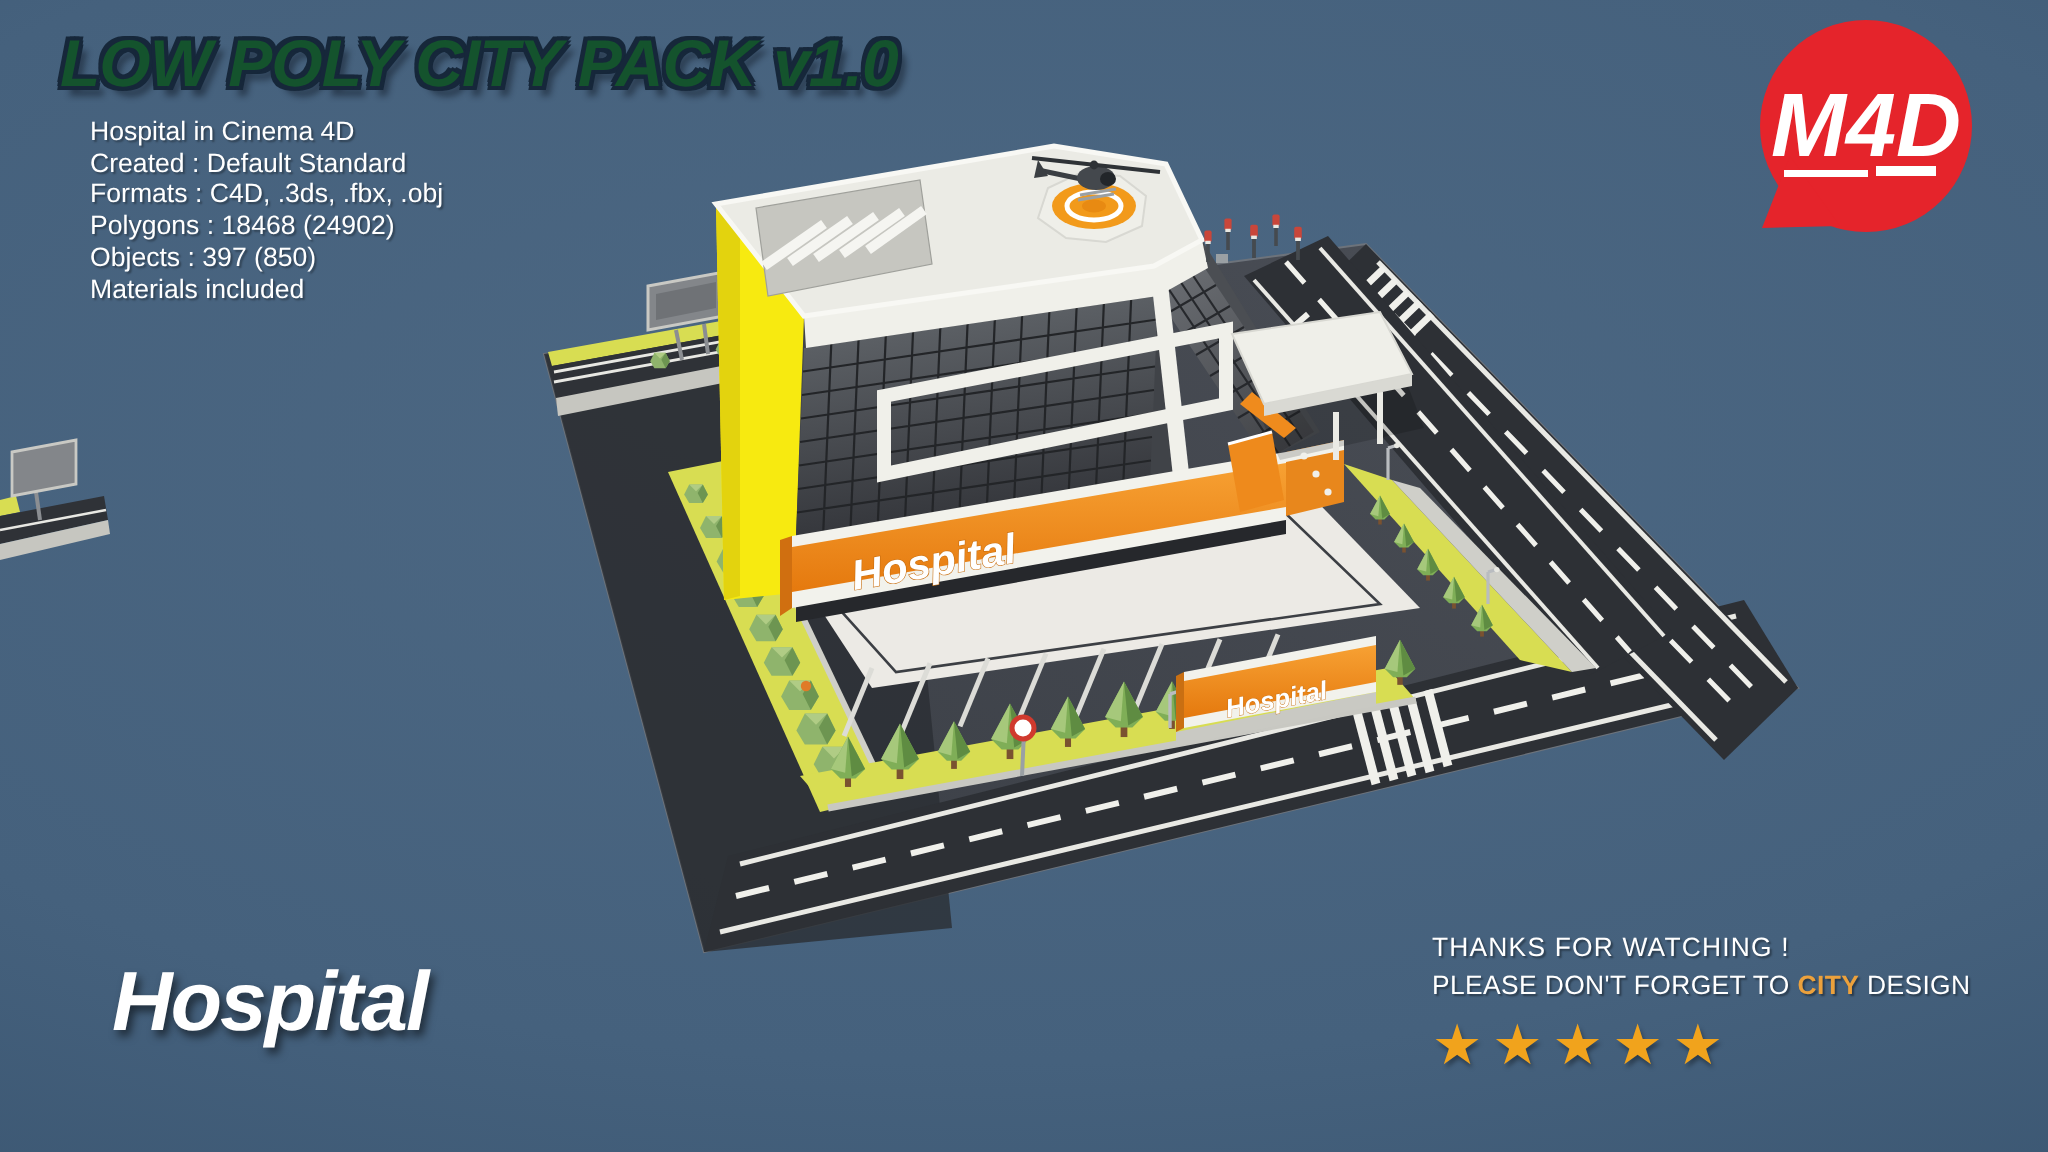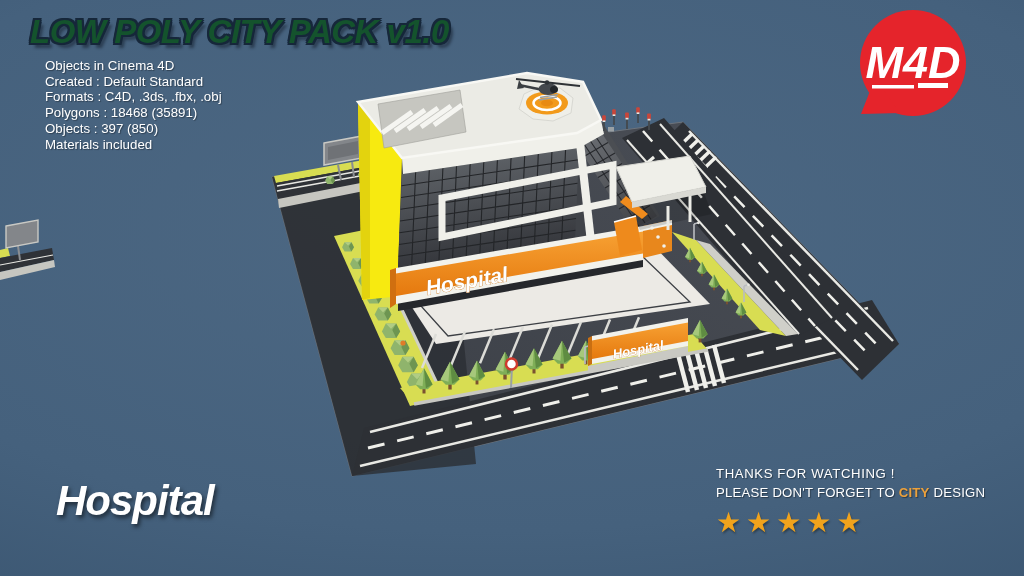--- a/index.html
+++ b/index.html
@@ -25,21 +25,21 @@
     position:absolute;left:56px;top:477px;color:#fff;
     font-size:42px;font-weight:bold;font-style:italic;letter-spacing:-1px;
     text-shadow:2px 3px 4px rgba(0,0,0,.55);
   }
   .footer{position:absolute;left:716px;top:466px;width:300px;text-align:left;color:#fff;}
   .footer .l1{font-size:13.2px;letter-spacing:.6px;text-shadow:1px 1px 1px rgba(0,0,0,.4);}
   .footer .l2{font-size:13.2px;letter-spacing:.2px;margin-top:4px;text-shadow:1px 1px 1px rgba(0,0,0,.4);white-space:nowrap;}
   .footer .rate{color:#eca13c;font-weight:bold;}
   .footer .stars{margin-top:6px;font-size:28px;letter-spacing:5px;color:#f1a31c;
     text-shadow:1px 2px 2px rgba(0,0,0,.35);}
-  .logo{position:absolute;left:856px;top:8px;width:114px;height:120px;}
+  .logo{position:absolute;left:876px;top:8px;width:114px;height:120px;}
 </style>
 </head>
 <body>
 
 <div class="stage">
 
 <svg class="scene" width="1024" height="576" viewBox="0 0 1024 576">
   <defs>
     <linearGradient id="plateGrad" x1="1" y1="0" x2="0" y2="1">
       <stop offset="0" stop-color="#4b4f57"></stop>
@@ -313,24 +313,24 @@
     <use href="#tl" transform="translate(614,125) scale(.9)"></use>
     <use href="#tl" transform="translate(627,129) scale(.95)"></use>
     <use href="#tl" transform="translate(638,123) scale(.9)"></use>
     <use href="#tl" transform="translate(649,130) scale(.95)"></use>
   </g>
 </svg>
 
 <div class="title">LOW POLY CITY PACK v1.0</div>
 
 <div class="specs">
-  <div>Objects in Cinema 4D</div>
+  <div>Hospital in Cinema 4D</div>
   <div>Created : Default Standard</div>
   <div>Formats : C4D, .3ds, .fbx, .obj</div>
-  <div>Polygons : 18468 (35891)</div>
+  <div>Polygons : 18468 (24902)</div>
   <div>Objects : 397 (850)</div>
   <div>Materials included</div>
 </div>
 
 <div class="logo">
   <svg width="114" height="120" viewBox="0 0 114 120">
     <circle cx="57" cy="55" r="53" fill="#e5242b"></circle>
     <polygon points="5,106 44,105 19,70" fill="#e5242b"></polygon>
     <text x="57" y="70" text-anchor="middle" font-family="Liberation Sans, sans-serif" font-size="45" font-weight="bold" font-style="italic" fill="#ffffff">M4D</text>
     <rect x="16" y="77" width="42" height="3.5" fill="#ffffff"></rect>

